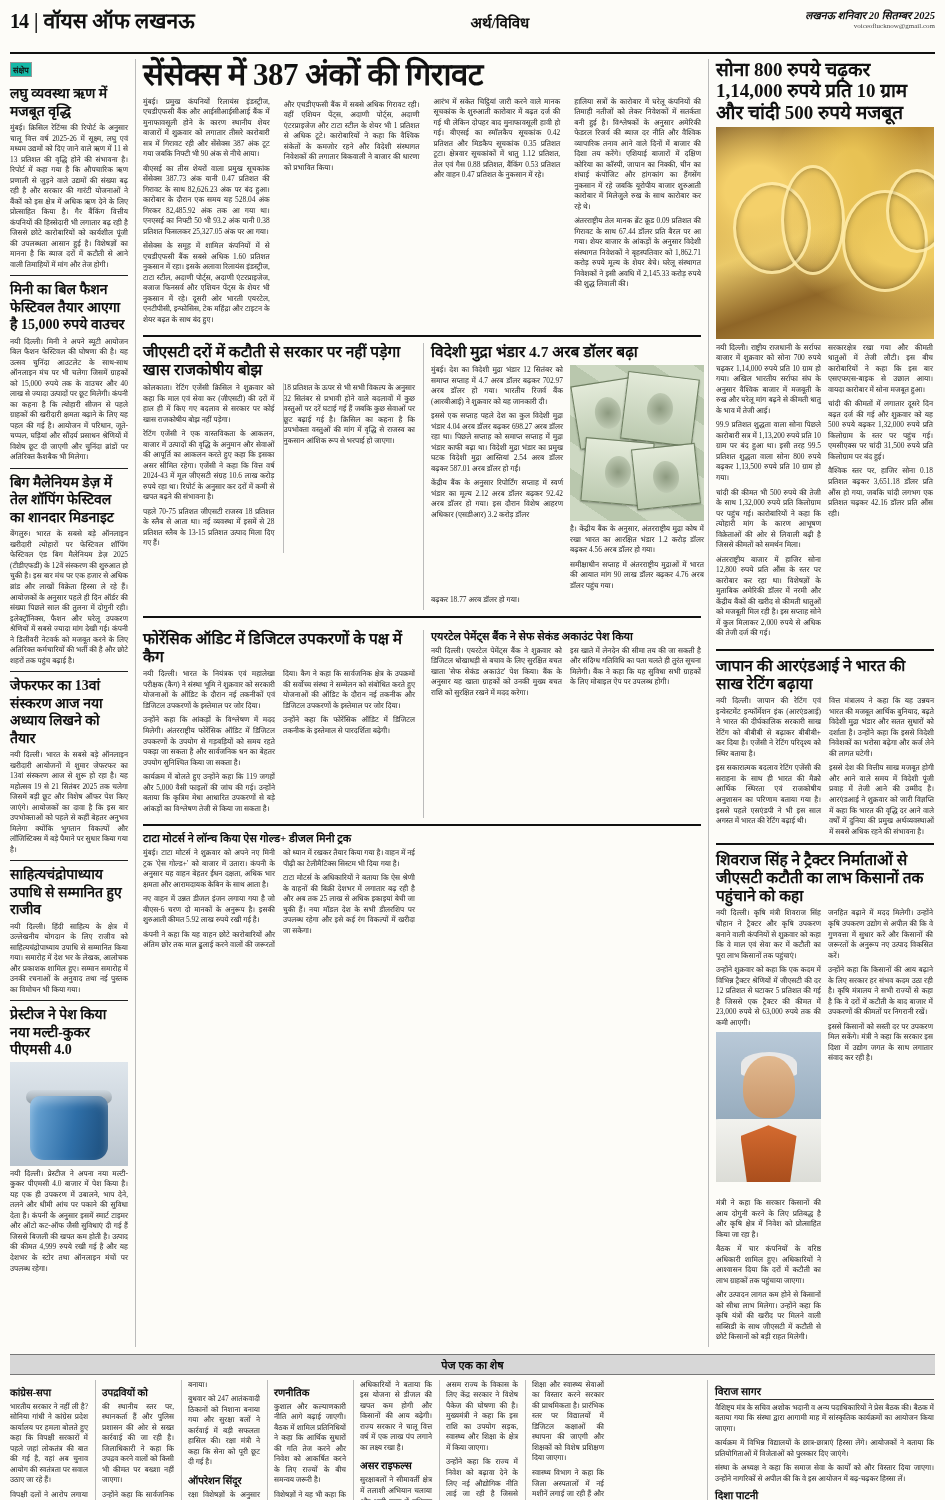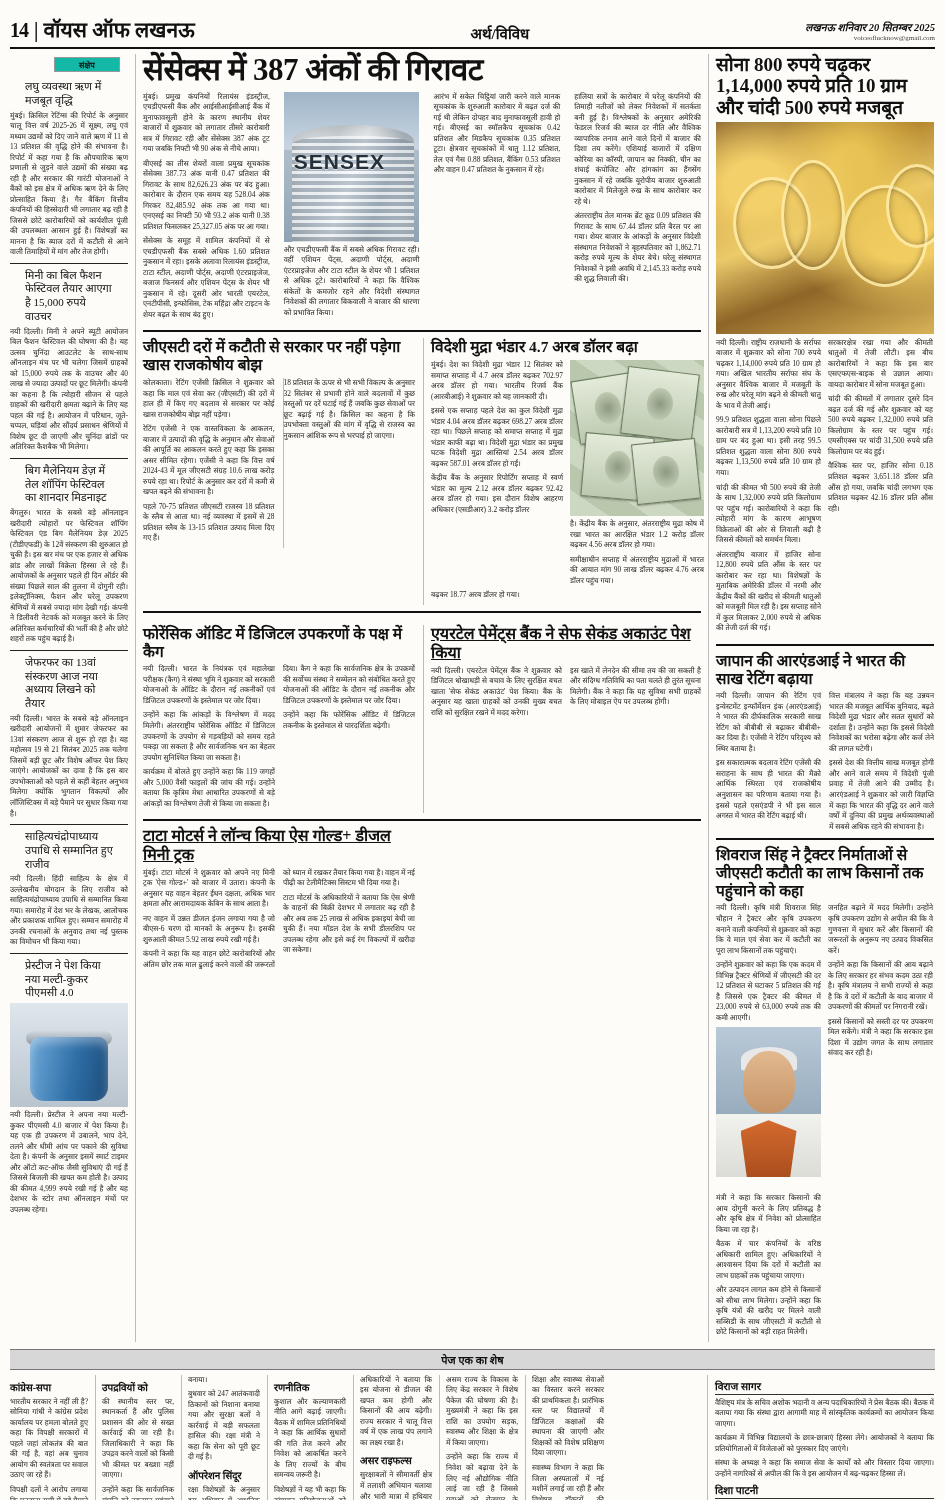--- a/index.html
+++ b/index.html
@@ -6,21 +6,21 @@
   body{
     width:945px;height:1500px;
     background:#fdfcf8;
     font-family:"Liberation Serif", serif;
     color:#111;
     overflow:hidden;
   }
   .page{position:relative;width:945px;height:1500px;box-sizing:border-box;padding:6px 10px;}
 
   
-  .masthead{display:flex;align-items:flex-end;justify-content:space-between;border-bottom:2px solid #111;padding-bottom:4px;margin-top:9px;}
+  .masthead{display:flex;align-items:center;justify-content:space-between;border-bottom:2px solid #111;padding-bottom:18px;}
   .mast-left{display:flex;align-items:baseline;gap:6px;}
   .page-num{font-size:20px;font-weight:bold;letter-spacing:-1px;}
   .paper-name{font-size:21px;font-weight:bold;letter-spacing:0px;}
   .mast-center{font-size:15px;font-weight:bold;padding-top:4px;}
   .mast-right{text-align:right;line-height:1.25;}
   .mast-date{font-size:10.5px;font-weight:bold;font-style:italic;}
   .mast-mail{font-size:7px;color:#444;}
 
   
   .cols{display:flex;gap:7px;margin-top:5px;}
@@ -34,29 +34,29 @@
     font-size:7.4px;line-height:1.42;text-align:justify;margin:0 0 4px 0;
     color:#1a1a1a;
     -webkit-hyphens:auto;hyphens:auto;
   }
   .rule{border-top:1px solid #222;margin:5px 0;}
   .rule-thick{border-top:2px solid #111;margin:6px 0;}
 
   
   .sankshep{
     display:inline-block;background:#14b8a6;border:1px solid #999;
-    font-size:8px;font-weight:bold;padding:1px 24px;margin-bottom:4px;margin-left:44px;
-  }
-  .mini-hl{font-size:11px;font-weight:normal;line-height:1.25;margin:4px 15px 3px;}
+    font-size:8px;font-weight:bold;padding:1px 2px;margin-bottom:4px;
+  }
+  .mini-hl{font-size:14px;font-weight:bold;line-height:1.25;margin:4px 0 3px;}
 
   
   .hl-xl{font-size:31px;font-weight:bold;line-height:1.05;letter-spacing:-0.5px;margin:0 0 5px 0;}
   .hl-lg{font-size:19px;font-weight:bold;line-height:1.12;margin:0 0 4px 0;}
   .hl-md{font-size:15.5px;font-weight:bold;line-height:1.15;margin:0 0 4px 0;}
-  .hl-sm{font-size:16px;font-weight:bold;line-height:1.18;margin:0 0 3px 0;text-decoration:underline;}
+  .hl-sm{font-size:11px;font-weight:bold;line-height:1.18;margin:0 0 3px 0;}
 
   
   .photo{position:relative;overflow:hidden;background:#8a9097;}
 
   .ph-sensex{
     height:150px;
     background:
       linear-gradient(180deg,#9fb4c8 0%,#c9d6e2 38%,#aebdc9 39%,#8fa3b4 100%);
   }
   .ph-sensex .bldg{
@@ -224,24 +224,20 @@
 
       <div>
         <h1 class="hl-xl">सेंसेक्स में 387 अंकों की गिरावट</h1>
         <div style="display:flex;gap:14px;">
           <div style="width:128px">
             <p class="body">मुंबई। प्रमुख कंपनियों रिलायंस इंडस्ट्रीज, एचडीएफसी बैंक और आईसीआईसीआई बैंक में मुनाफावसूली होने के कारण स्थानीय शेयर बाजारों में शुक्रवार को लगातार तीसरे कारोबारी सत्र में गिरावट रही और सेंसेक्स 387 अंक टूट गया जबकि निफ्टी भी 90 अंक से नीचे आया।</p>
             <p class="body">बीएसई का तीस शेयरों वाला प्रमुख सूचकांक सेंसेक्स 387.73 अंक यानी 0.47 प्रतिशत की गिरावट के साथ 82,626.23 अंक पर बंद हुआ। कारोबार के दौरान एक समय यह 528.04 अंक गिरकर 82,485.92 अंक तक आ गया था। एनएसई का निफ्टी 50 भी 93.2 अंक यानी 0.38 प्रतिशत फिसलकर 25,327.05 अंक पर आ गया।</p>
             <p class="body">सेंसेक्स के समूह में शामिल कंपनियों में से एचडीएफसी बैंक सबसे अधिक 1.60 प्रतिशत नुकसान में रहा। इसके अलावा रिलायंस इंडस्ट्रीज, टाटा स्टील, अदाणी पोर्ट्स, अदाणी एंटरप्राइजेज, बजाज फिनसर्व और एशियन पेंट्स के शेयर भी नुकसान में रहे। दूसरी ओर भारती एयरटेल, एनटीपीसी, इन्फोसिस, टेक महिंद्रा और टाइटन के शेयर बढ़त के साथ बंद हुए।</p>
           </div>
           <div style="width:137px">
-            <div class="photo ph-sensex">
-              <div class="bldg"></div>
-              <div class="sensex-word">SENSEX</div>
-            </div>
             <p class="body" style="margin-top:3px">और एचडीएफसी बैंक में सबसे अधिक गिरावट रही। वहीं एशियन पेंट्स, अदाणी पोर्ट्स, अदाणी एंटरप्राइजेज और टाटा स्टील के शेयर भी 1 प्रतिशत से अधिक टूटे। कारोबारियों ने कहा कि वैश्विक संकेतों के कमजोर रहने और विदेशी संस्थागत निवेशकों की लगातार बिकवाली ने बाजार की धारणा को प्रभावित किया।</p>
           </div>
           <div style="width:128px">
             <p class="body">आरंभ में सकेत चिट्ठियां जारी करने वाले मानक सूचकांक के शुरुआती कारोबार में बढ़त दर्ज की गई थी लेकिन दोपहर बाद मुनाफावसूली हावी हो गई। बीएसई का स्मॉलकैप सूचकांक 0.42 प्रतिशत और मिडकैप सूचकांक 0.35 प्रतिशत टूटा। क्षेत्रवार सूचकांकों में धातु 1.12 प्रतिशत, तेल एवं गैस 0.88 प्रतिशत, बैंकिंग 0.53 प्रतिशत और वाहन 0.47 प्रतिशत के नुकसान में रहे।</p>
           </div>
           <div style="width:128px">
             <p class="body">हालिया सत्रों के कारोबार में घरेलू कंपनियों की तिमाही नतीजों को लेकर निवेशकों में सतर्कता बनी हुई है। विश्लेषकों के अनुसार अमेरिकी फेडरल रिजर्व की ब्याज दर नीति और वैश्विक व्यापारिक तनाव आने वाले दिनों में बाजार की दिशा तय करेंगे। एशियाई बाजारों में दक्षिण कोरिया का कॉस्पी, जापान का निक्की, चीन का शंघाई कंपोजिट और हांगकांग का हैंगसेंग नुकसान में रहे जबकि यूरोपीय बाजार शुरुआती कारोबार में मिलेजुले रुख के साथ कारोबार कर रहे थे।</p>
             <p class="body">अंतरराष्ट्रीय तेल मानक ब्रेंट क्रूड 0.09 प्रतिशत की गिरावट के साथ 67.44 डॉलर प्रति बैरल पर आ गया। शेयर बाजार के आंकड़ों के अनुसार विदेशी संस्थागत निवेशकों ने बृहस्पतिवार को 1,862.71 करोड़ रुपये मूल्य के शेयर बेचे। घरेलू संस्थागत निवेशकों ने इसी अवधि में 2,145.33 करोड़ रुपये की शुद्ध लिवाली की।</p>
           </div>
         </div>

